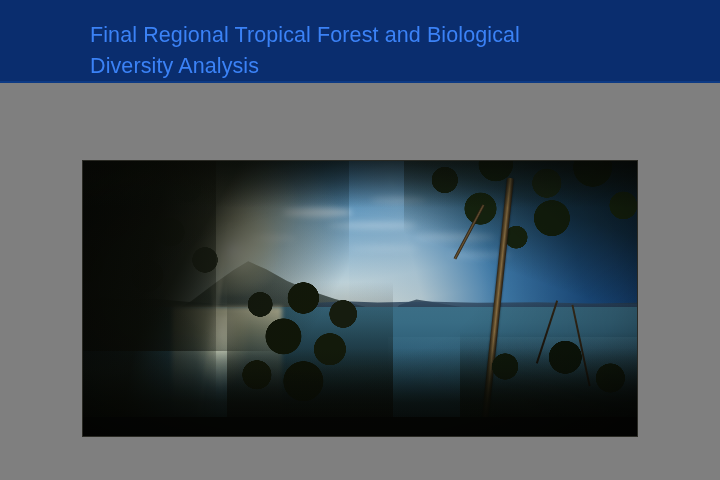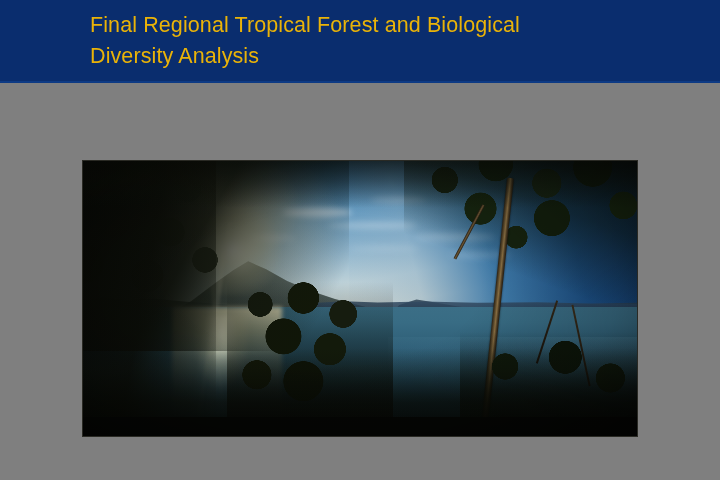--- a/index.html
+++ b/index.html
@@ -27,23 +27,23 @@
   }
   #title-band::after{
     content:"";
     position:absolute;
     left:0; bottom:0; width:100%; height:2px;
     background:#0d3a84;
   }
   #slide-title {
     position: absolute;
     left: 90px;
-    top: 10px;
+    top: 20px;
     width: 560px;
-    color: #eab308;
+    color: #3b82f6;
     font-size: 21.5px;
     line-height: 31px;
     font-weight: 400;
     letter-spacing: 0.1px;
     white-space: pre-line;
   }
 
   
   #photo-frame {
     position: absolute;

